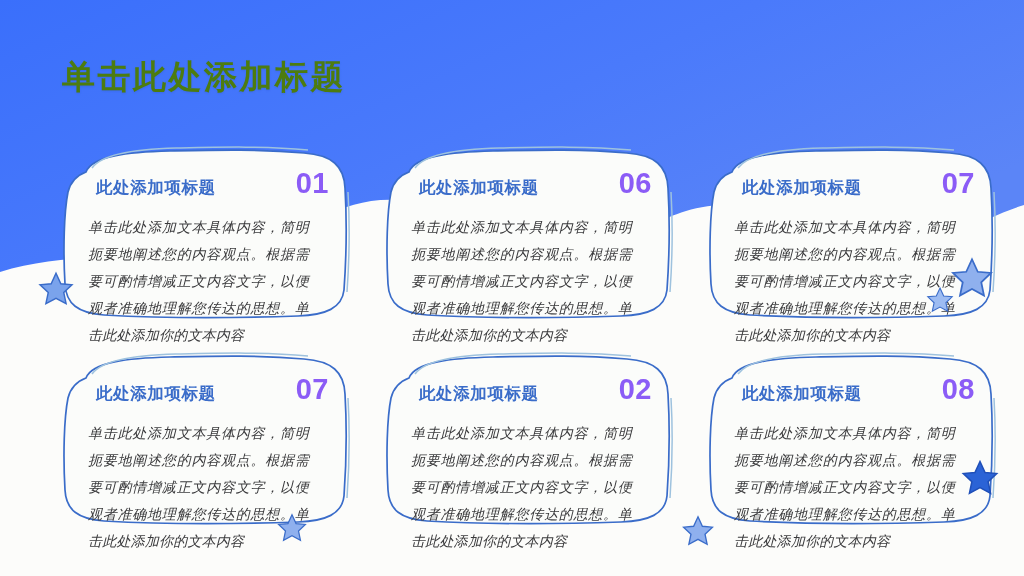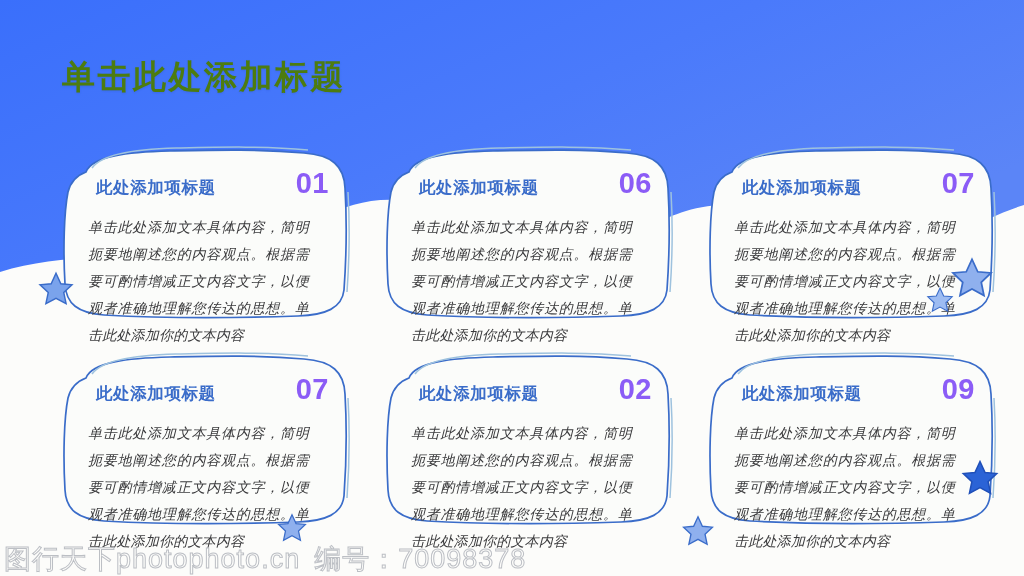--- a/index.html
+++ b/index.html
@@ -194,21 +194,21 @@
                C284,166 268,173 240,174
                C180,176 100,176 46,173
                C20,171 8,162 7,142
                C5,108 6,70 10,50 C13,38 20,33 28,30 Z" fill="#fbfcfa" stroke="#3a6cc9" stroke-width="1.7"></path>
       <path d="M34,26 C44,12 78,7 118,6 C166,5 206,4 250,8" fill="none" stroke="#9ec2de" stroke-width="1.5"></path>
       <path d="M290,50 C292,84 291,122 289,150" fill="none" stroke="#9ec2de" stroke-width="1.5"></path>
     </svg>
     <div class="card-inner">
       <div class="card-head">
         <span class="card-title">此处添加项标题</span>
-        <span class="card-num">09</span>
+        <span class="card-num">08</span>
       </div>
       <div class="card-body">单击此处添加文本具体内容，简明扼要地阐述您的内容观点。根据需要可酌情增减正文内容文字，以便观者准确地理解您传达的思想。单击此处添加你的文本内容</div>
     </div>
   </div>
 
   <svg class="bg-svg" style="pointer-events:none;" viewBox="0 0 1024 576">
 
     <g transform="translate(56,289) scale(1.05)">
       <path d="M0,-15 L4.6,-5 L15.2,-4 L7.4,3.4 L9.6,14 L0,8.8 L-9.6,14 L-7.4,3.4 L-15.2,-4 L-4.6,-5 Z" fill="#7aa3ec" stroke="#3a6cc9" stroke-width="1.4"></path>
     </g>
@@ -226,17 +226,14 @@
 
     <g transform="translate(698,531) scale(0.95)">
       <path d="M0,-15 L4.6,-5 L15.2,-4 L7.4,3.4 L9.6,14 L0,8.8 L-9.6,14 L-7.4,3.4 L-15.2,-4 L-4.6,-5 Z" fill="#8fb0ee" stroke="#3a6cc9" stroke-width="1.4"></path>
     </g>
 
     <g transform="translate(980,478) scale(1.1)">
       <path d="M0,-15 L4.6,-5 L15.2,-4 L7.4,3.4 L9.6,14 L0,8.8 L-9.6,14 L-7.4,3.4 L-15.2,-4 L-4.6,-5 Z" fill="#2b63d6" stroke="#1f4fb8" stroke-width="1.4"></path>
     </g>
   </svg>
 
-  <div class="watermark">
-    <span>图行天下photophoto.cn</span><span class="wm-num">编号：</span><span>70098378</span>
-  </div>
 
 </div>
 
 </body></html>

